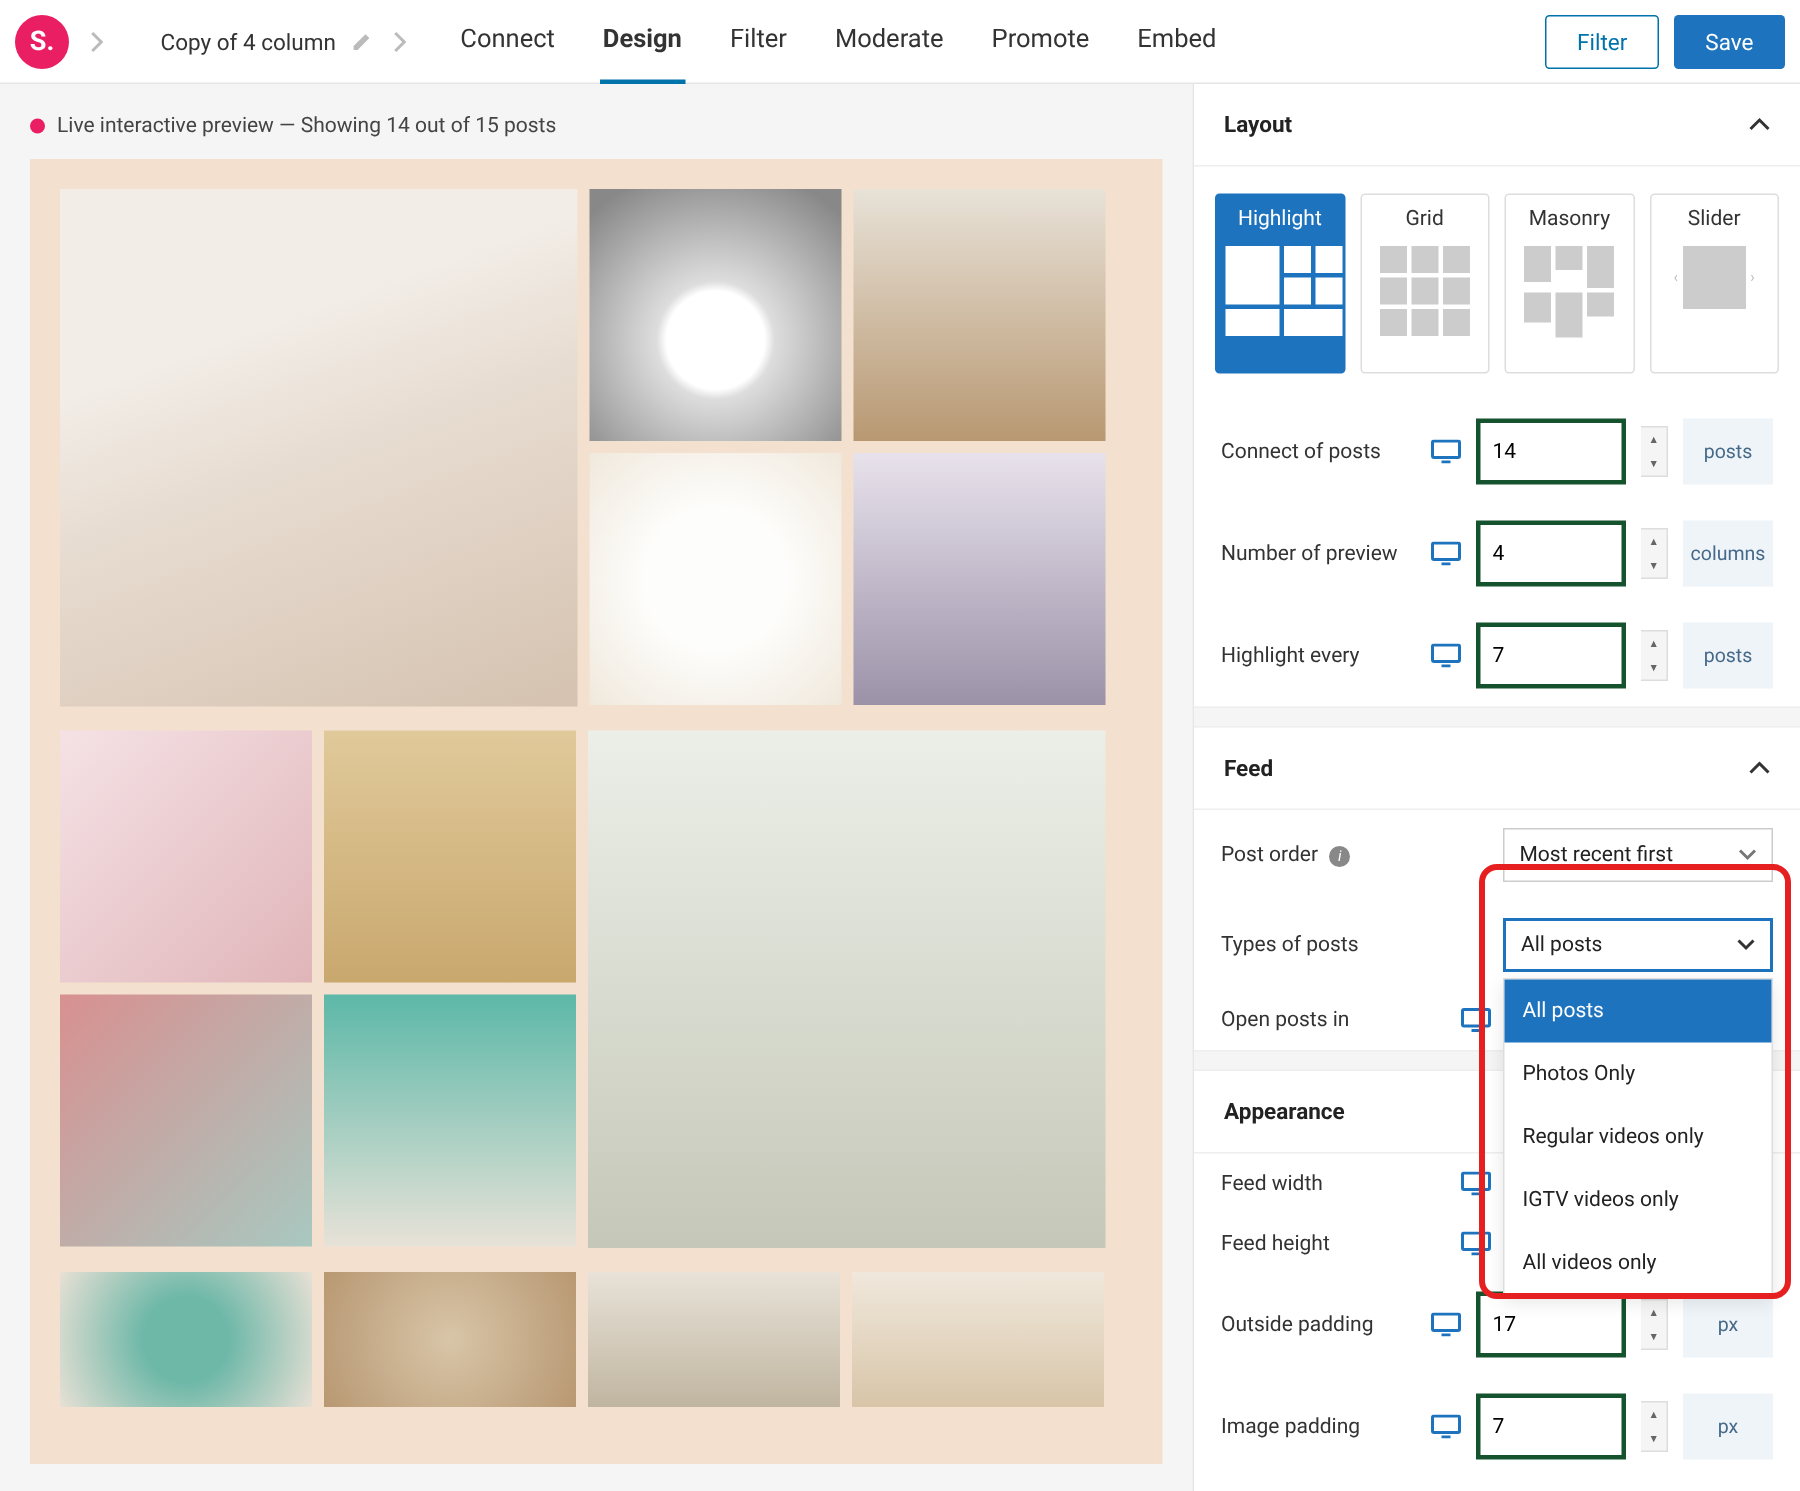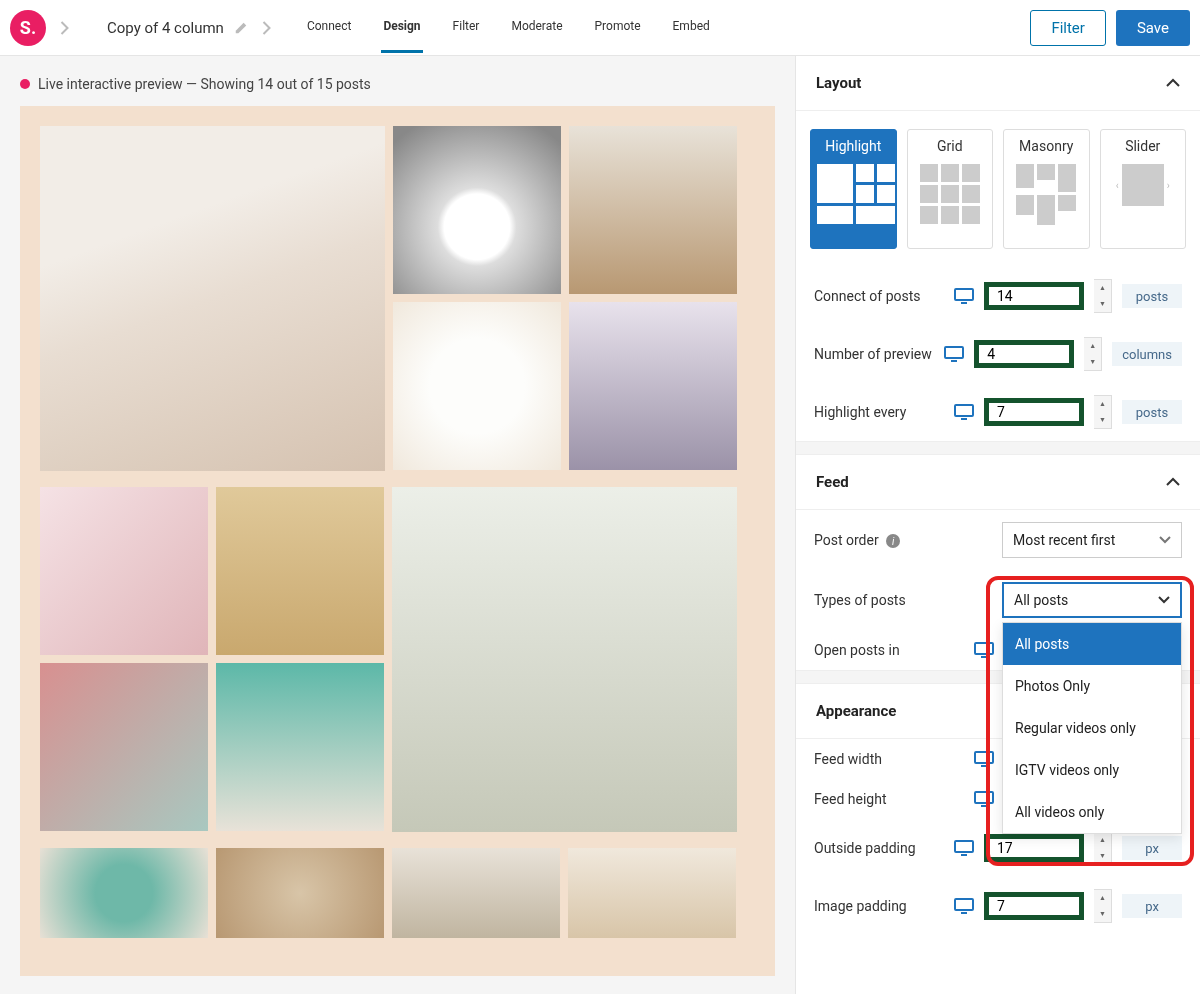--- a/index.html
+++ b/index.html
@@ -4,21 +4,21 @@
 <style>
 * { margin: 0; padding: 0; box-sizing: border-box; font-family: -apple-system, BlinkMacSystemFont, "Segoe UI", Roboto, sans-serif; }
 body { background: #f5f5f5; color: #222; width: 1200px; height: 994px; overflow: hidden; }
 
 .topbar { background: #fff; height: 56px; display: flex; align-items: center; padding: 0 10px; border-bottom: 1px solid #e5e5e5; }
 .logo { width: 36px; height: 36px; border-radius: 50%; background: #e91e63; color: #fff; display: flex; align-items: center; justify-content: center; font-weight: bold; font-size: 18px; }
 .bc-chevron { margin: 0 14px; color: #aaa; }
 .bc-title { font-size: 15px; color: #333; margin-left: 24px; }
 .edit-icon { color: #bbb; margin-left: 10px; }
 .tabs { display: flex; margin-left: 20px; gap: 28px; }
-.tab { font-size: 12px; color: #333; cursor: pointer; padding: 17px 2px; text-align: center; }
+.tab { font-size: 17px; color: #333; cursor: pointer; padding: 17px 2px; text-align: center; }
 .tab.active { font-weight: bold; border-bottom: 3px solid #0073aa; }
 .topbar-actions { margin-left: auto; display: flex; gap: 10px; }
 .btn { padding: 8px 20px; font-size: 15px; border-radius: 3px; cursor: pointer; border: 1px solid transparent; }
 .btn-cancel { background: #fff; color: #0073aa; border: 1px solid #0073aa; }
 .btn-save { background: #1e73be; color: #fff; }
 
 .main-wrap { display: flex; height: calc(100% - 56px); }
 .preview-area { flex: 1; padding: 20px; overflow: hidden; }
 .preview-notice { display: flex; align-items: center; gap: 8px; font-size: 14px; color: #444; margin-bottom: 14px; }
 .red-dot { width: 10px; height: 10px; background: #e91e63; border-radius: 50%; }
@@ -73,22 +73,22 @@
 .vis-hl div { background: #fff; }
 .vis-mas { display: grid; grid-template-columns: repeat(3, 18px); gap: 3px; }
 .vis-mas div { background: #ccc; }
 .vis-slider { display: flex; align-items: center; gap: 3px; }
 .vis-slider .arrow { color: #bbb; font-size: 10px; }
 .vis-slider .box { width: 42px; height: 42px; background: #ccc; }
 
 .field-row { display: flex; align-items: center; padding: 12px 18px; font-size: 14px; gap: 10px; }
 .field-label { flex: 1; color: #333; }
 .device-ico { width: 20px; height: 16px; color: #1e73be; }
-.num-input { width: 100px; height: 28px; border: 5px solid #14532d; padding: 0 8px; font-size: 14px; }
-.unit { background: #eef4f8; height: 24px; display: flex; align-items: center; padding: 0 10px; font-size: 13px; color: #46698a; min-width: 60px; justify-content: center; }
+.num-input { width: 100px; height: 44px; border: 3px solid #14532d; padding: 0 8px; font-size: 14px; }
+.unit { background: #eef4f8; height: 44px; display: flex; align-items: center; padding: 0 0; font-size: 13px; color: #46698a; min-width: 60px; justify-content: center; }
 .spinner { display: flex; flex-direction: column; background: #f5f5f5; border: 1px solid #ddd; border-left: none; height: 34px; width: 18px; }
 .spinner div { flex: 1; display: flex; align-items: center; justify-content: center; font-size: 7px; color: #666; cursor: pointer; }
 
 .section-divider { height: 14px; background: #f5f5f5; border-top: 1px solid #eee; border-bottom: 1px solid #eee; }
 
 .select-box { position: relative; width: 180px; height: 36px; border: 1px solid #ccc; display: flex; align-items: center; padding: 0 10px; font-size: 14px; cursor: pointer; background: #fff; }
 .select-box.open { border: 2px solid #1e73be; }
 .select-chev { margin-left: auto; color: #666; }
 .info-ico { width: 14px; height: 14px; border-radius: 50%; background: #888; color: #fff; display: inline-flex; align-items: center; justify-content: center; font-size: 10px; font-style: italic; margin-left: 4px; }
 

